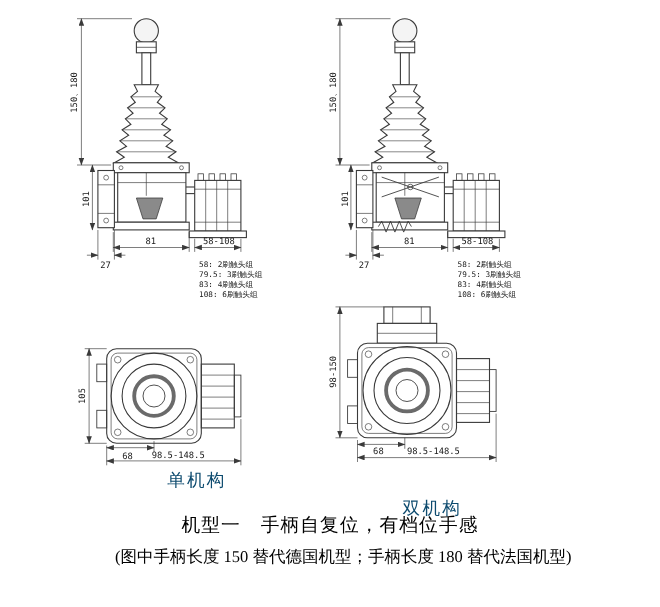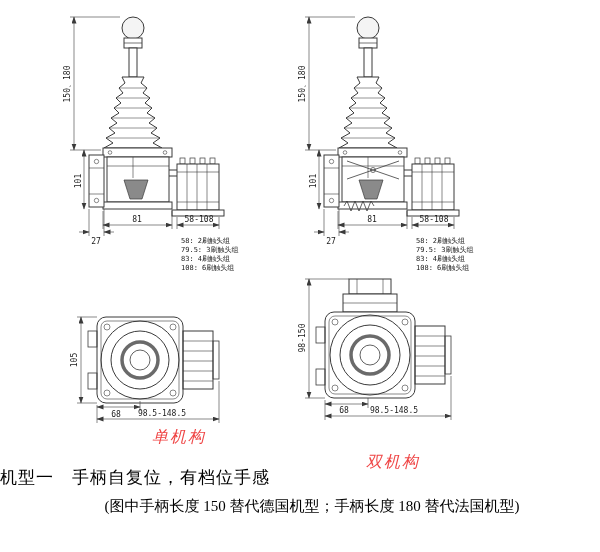--- a/index.html
+++ b/index.html
@@ -2,22 +2,22 @@
 <html><head>
 <meta charset="utf-8">
 <style>
   html,body{margin:0;padding:0;background:#ffffff;}
   .canvas{position:relative;width:600px;height:552px;background:#ffffff;overflow:hidden;
           font-family:"Liberation Serif", serif;}
   svg{position:absolute;left:0;top:0;}
   svg text{font-family:"DejaVu Sans Mono", monospace;fill:#1a1a1a;}
   .dim line{stroke:#3a3a3a;stroke-width:.6;}
   .ext{stroke:#3a3a3a;stroke-width:.5;}
-  .lbl{position:absolute;color:#ef4444;font-size:16px;letter-spacing:2px;font-style:italic;}
-  .caption{position:absolute;left:0;top:466px;width:600px;
+  .lbl{position:absolute;color:#0c4a6e;font-size:16px;letter-spacing:2px;}
+  .caption{position:absolute;left:0;top:466px;width:600px;text-align:center;
            font-size:17px;color:#000;letter-spacing:1px;}
   .footnote{position:absolute;left:0;top:497px;width:600px;text-align:center;
             font-size:15px;color:#000;margin-left:12px;}
 </style>
 </head>
 <body>
 
 <div class="canvas">
 
 <svg width="600" height="455" viewBox="0 0 600 455">

